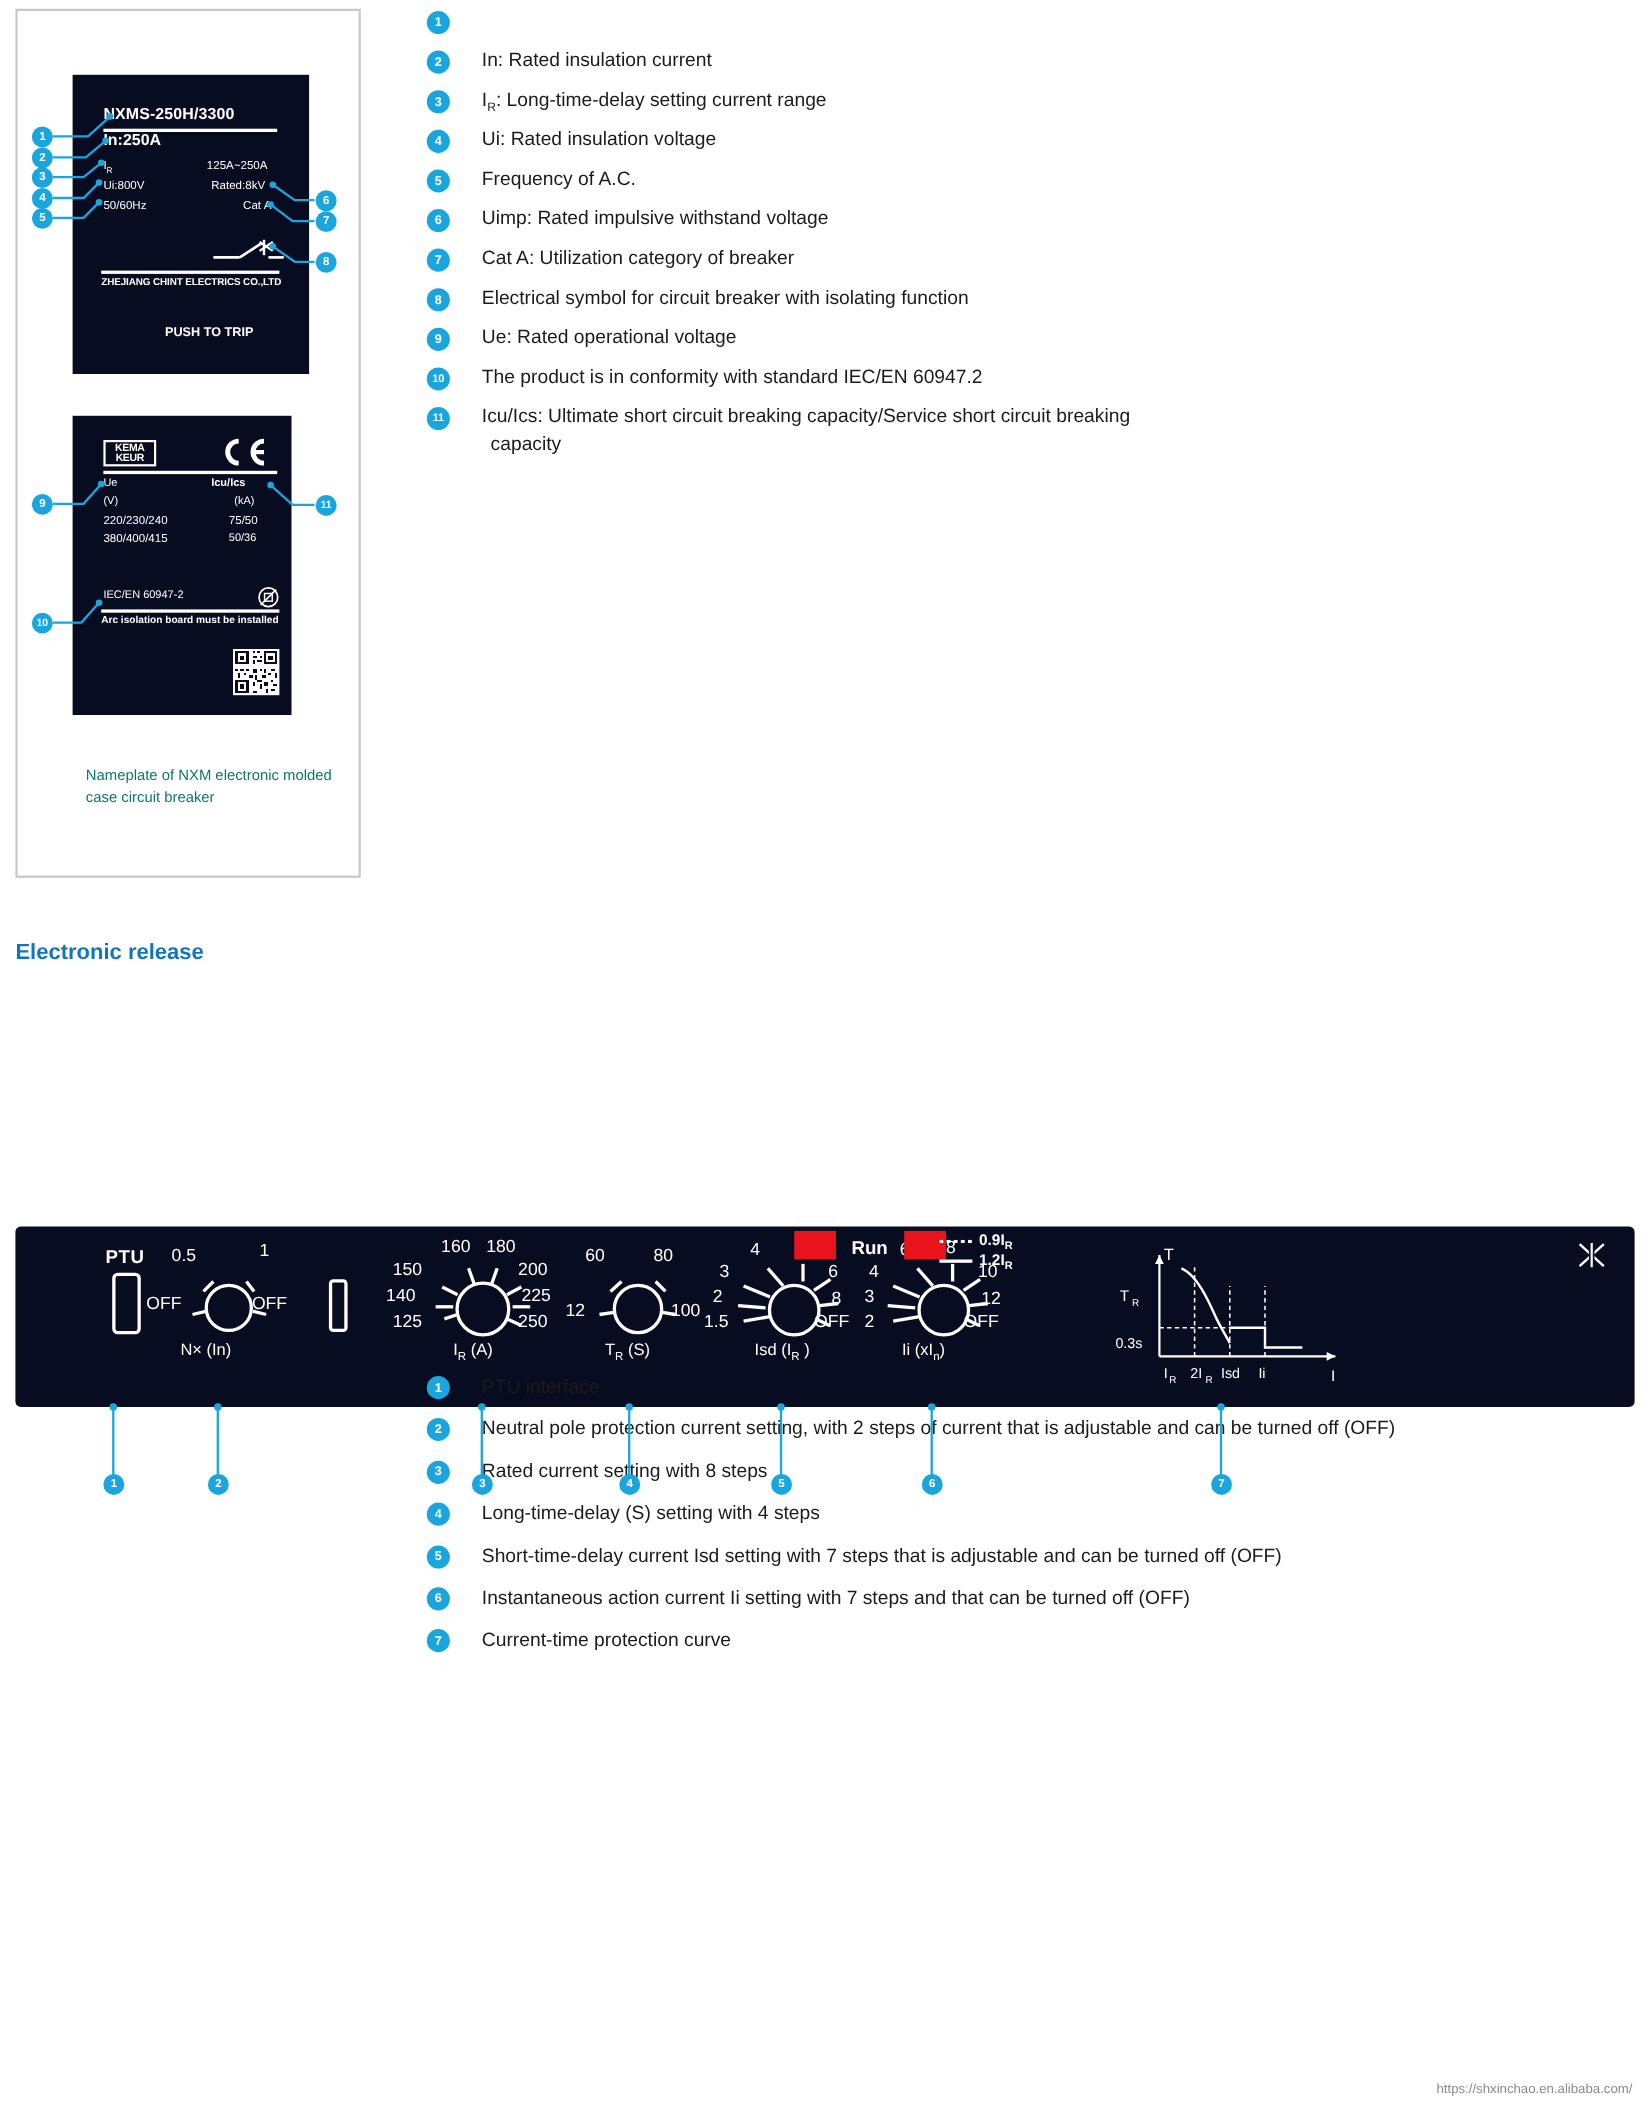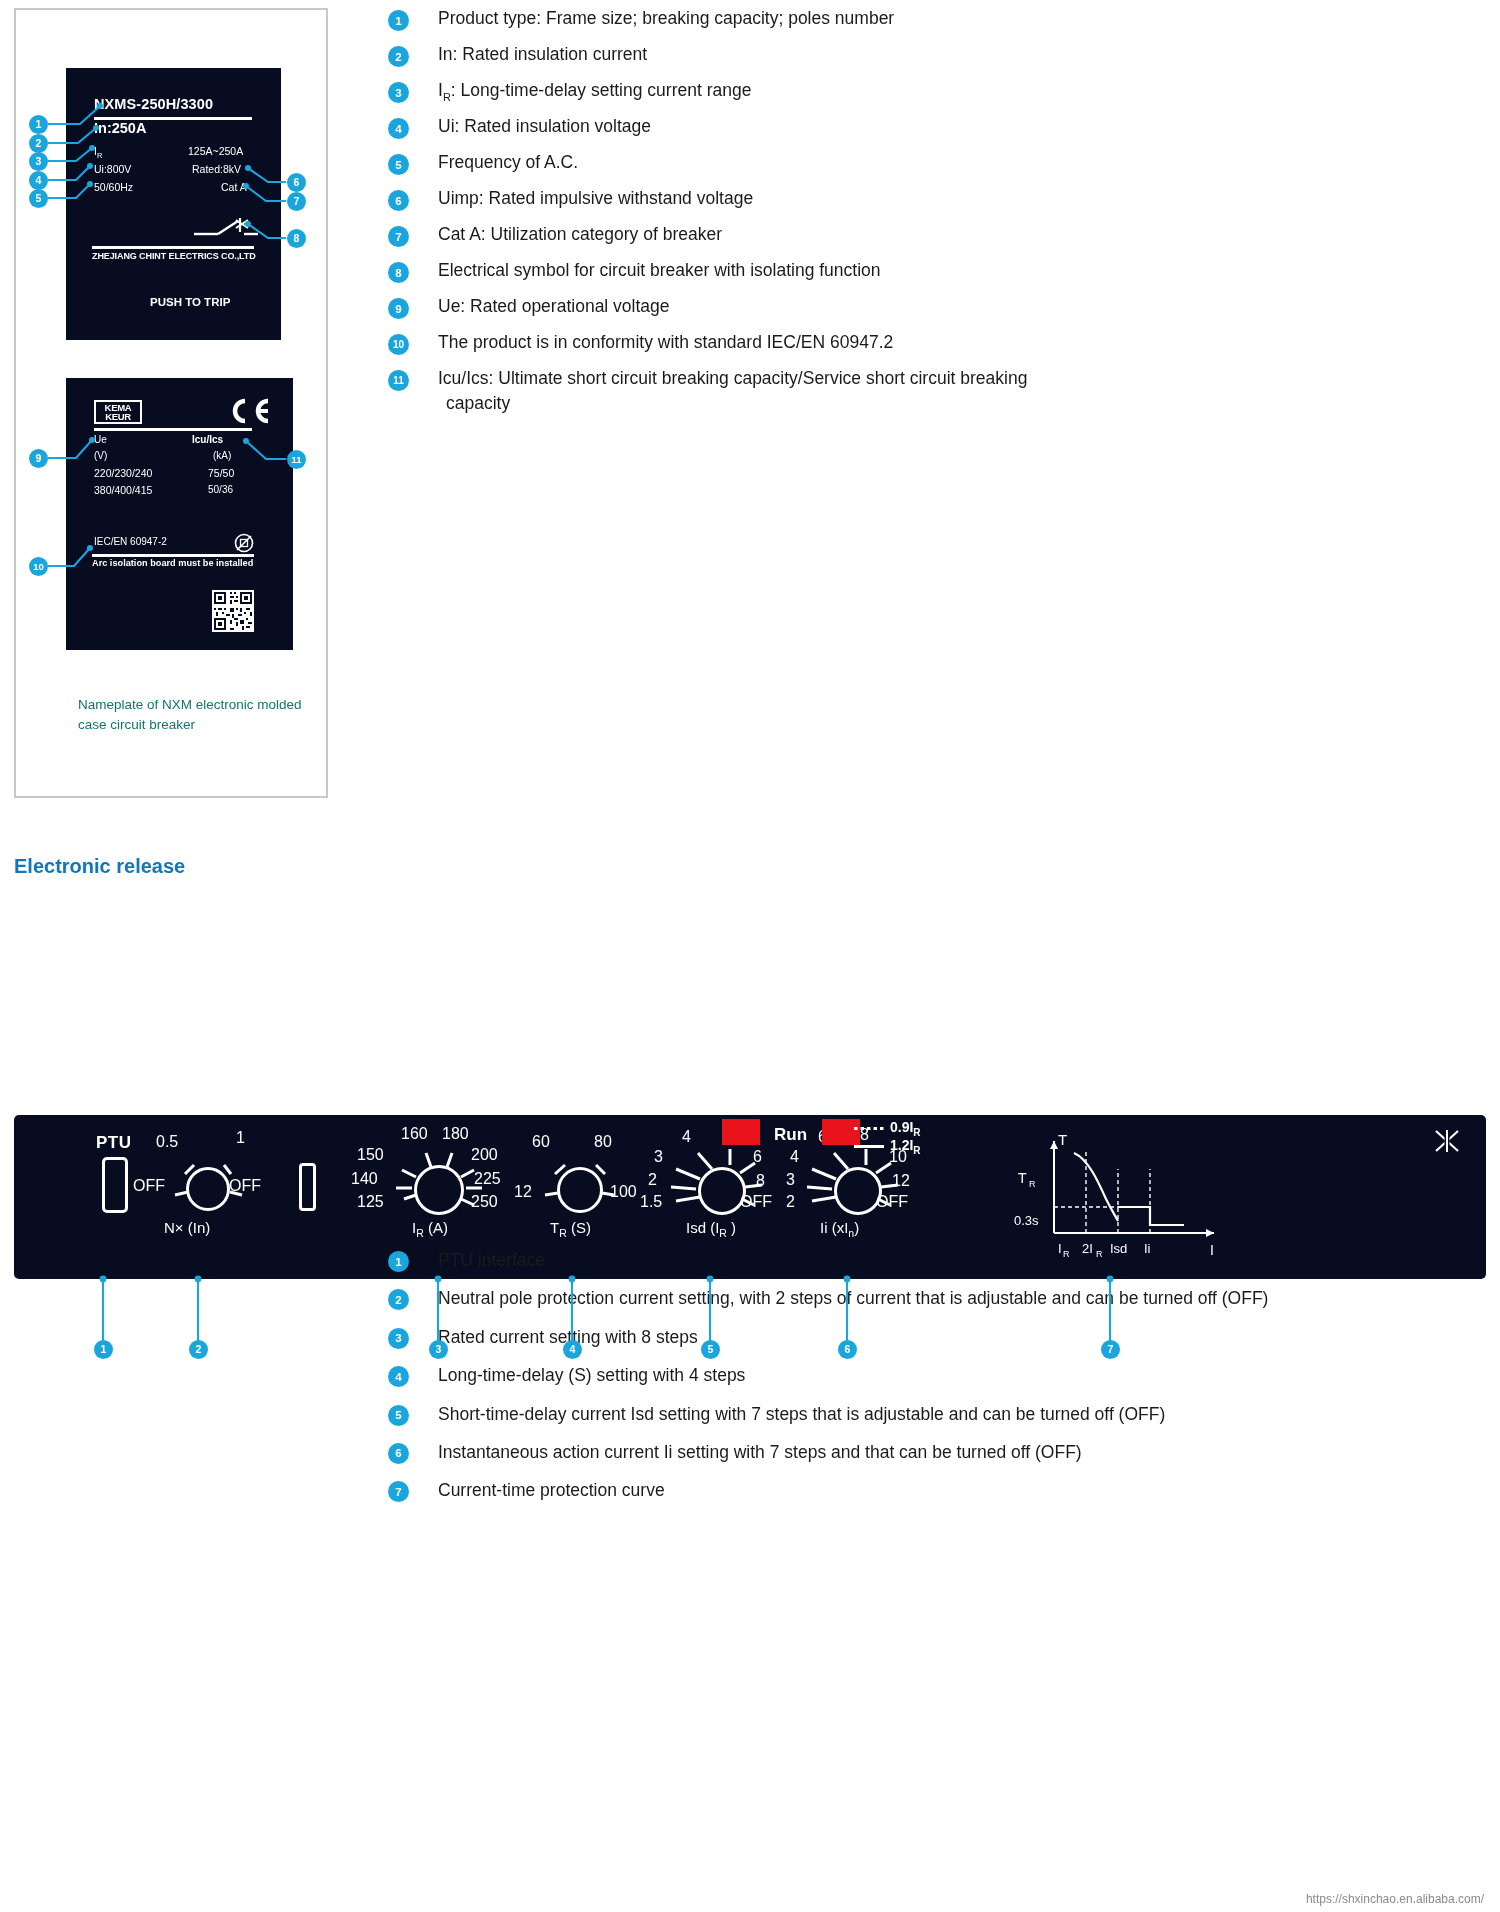--- a/index.html
+++ b/index.html
@@ -15,21 +15,21 @@
   
   #top-section { position:absolute; left:0; top:0; width:1500px; height:845px; }
 
   #nameplate-panel {
     position:absolute; left:14px; top:8px; width:314px; height:790px;
     border:2px solid #c6c8ca; background:#ffffff;
   }
 
   .plate { position:absolute; background:#080c21; }
   #plate-top { left:50px; top:58px; width:215px; height:272px; }
-  #plate-bottom { left:50px; top:368px; width:227px; height:272px; }
+  #plate-bottom { left:50px; top:368px; width:199px; height:272px; }
 
   .plate-inner { position:absolute; inset:0; color:#ffffff; }
 
   .pl-rule { position:absolute; background:#ffffff; height:3px; }
 
   .pl-txt { position:absolute; white-space:nowrap; color:#fff; font-family:"Liberation Sans", sans-serif; }
 
   #pl-model { left:28px; top:28px; font-size:14.5px; font-weight:bold; letter-spacing:.1px; }
   #pl-rule-1 { left:28px; top:49px; width:158px; }
   #pl-in    { left:28px; top:52px; font-size:14.5px; font-weight:bold; }
@@ -330,21 +330,20 @@
   <div class="badge" style="left:287px; top:173px;">6</div>
   <div class="badge" style="left:287px; top:192px;">7</div>
   <div class="badge" style="left:287px; top:229px;">8</div>
   <div class="badge" style="left:29px; top:449px;">9</div>
   <div class="badge wide" style="left:287px; top:450px;">11</div>
   <div class="badge wide" style="left:29px; top:557px;">10</div>
 
   <div id="legend">
     <div class="legend-row">
       <div class="legend-badge">1</div>
-      <div class="legend-text">Product type: Frame size; breaking capacity; poles number</div>
     </div>
     <div class="legend-row">
       <div class="legend-badge">2</div>
       <div class="legend-text">In: Rated insulation current</div>
     </div>
     <div class="legend-row">
       <div class="legend-badge">3</div>
       <div class="legend-text"><span>I</span><sub>R</sub><span>: Long-time-delay setting current range</span></div>
     </div>
     <div class="legend-row">

